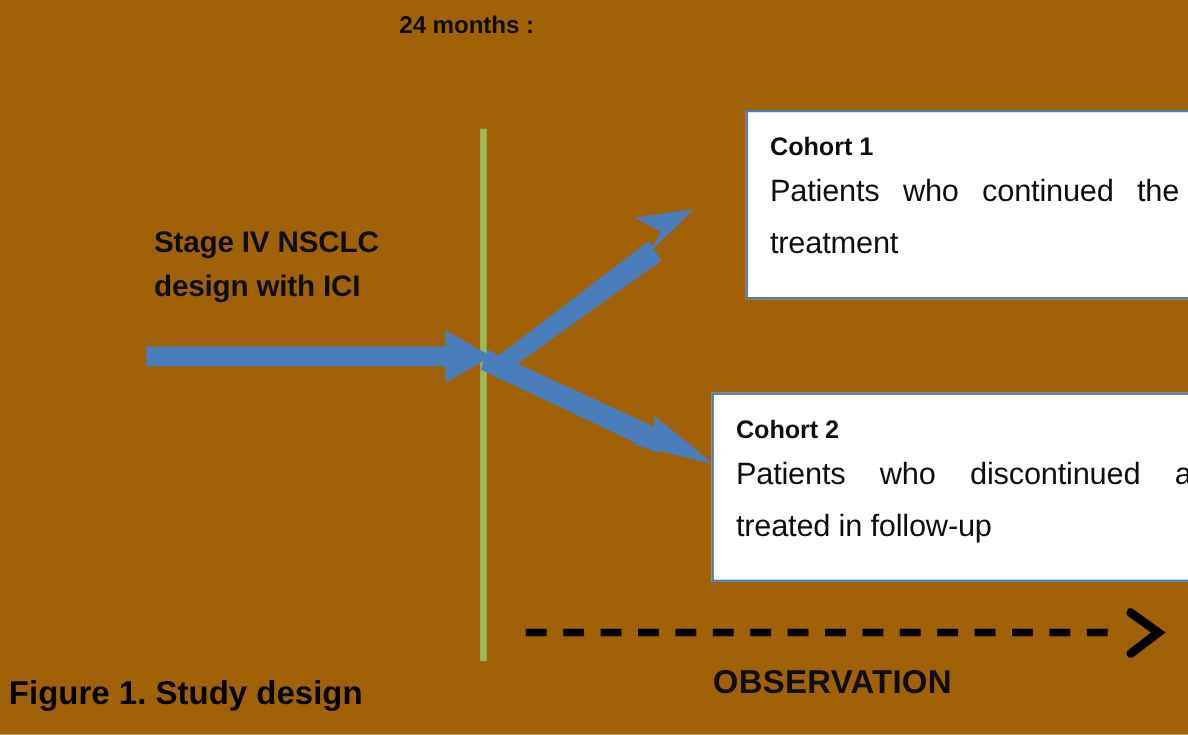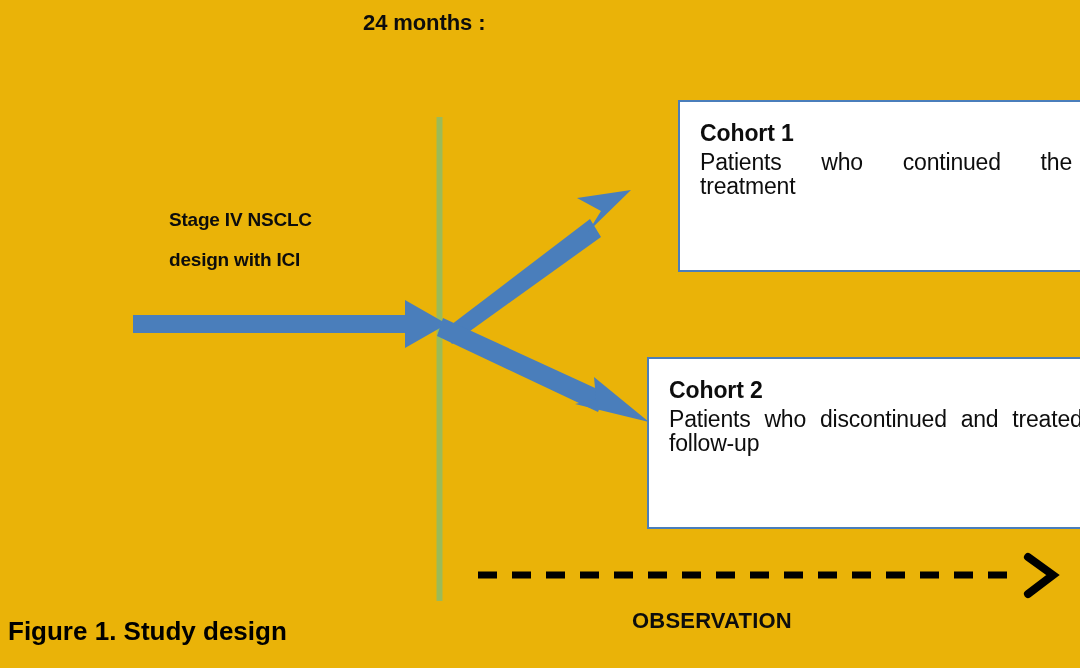--- a/index.html
+++ b/index.html
@@ -4,21 +4,21 @@
 <style>
   html, body {
     margin: 0;
     padding: 0;
     background: #ffffff;
   }
   #figure-root {
     position: relative;
     width: 1080px;
     height: 668px;
-    background: #eab308;
+    background: #a16207;
     overflow: hidden;
     font-family: "Liberation Sans", sans-serif;
     text-decoration: underline;
   }
 
   
   .timepoint-label {
     position: absolute;
     left: 363px;
     top: 8px;
@@ -32,25 +32,24 @@
   }
 
   
   .population-label {
     position: absolute;
     left: 140px;
     top: 200px;
     width: 300px;
     font-family: "Liberation Sans", sans-serif;
     font-weight: bold;
-    font-size: 19px;
+    font-size: 27px;
     line-height: 40px;
     color: #0d0d0d;
     letter-spacing: -0.2px;
-    margin-left: 29px;
   }
 
   
   .draw-layer {
     position: absolute;
     left: 0;
     top: 0;
     width: 1080px;
     height: 668px;
   }
@@ -82,51 +81,51 @@
     font-family: "Liberation Sans", sans-serif;
     font-weight: bold;
     font-size: 23px;
     line-height: 31px;
     color: #0d0d0d;
     letter-spacing: -0.1px;
   }
   .cohort-desc {
     font-family: "Liberation Sans", sans-serif;
     font-weight: normal;
-    font-size: 23px;
-    line-height: 24px;
+    font-size: 28px;
+    line-height: 47px;
     color: #0d0d0d;
     letter-spacing: -0.2px;
     text-align: justify;
     text-align-last: left;
     margin-top: 1px;
   }
 
   
   .observation-label {
     position: absolute;
-    left: 632px;
+    left: 648px;
     top: 608px;
     font-family: "Liberation Sans", sans-serif;
     font-weight: bold;
-    font-size: 22px;
+    font-size: 30px;
     line-height: 26px;
     color: #0d0d0d;
     letter-spacing: 0.2px;
     white-space: nowrap;
   }
 
   
   .figure-caption {
     position: absolute;
     left: 8px;
     top: 614px;
     font-family: "Liberation Sans", sans-serif;
     font-weight: bold;
-    font-size: 26px;
+    font-size: 30px;
     line-height: 34px;
     color: #000000;
     white-space: nowrap;
   }
 </style>
 </head>
 <body>
 
 <div id="figure-root">
 

